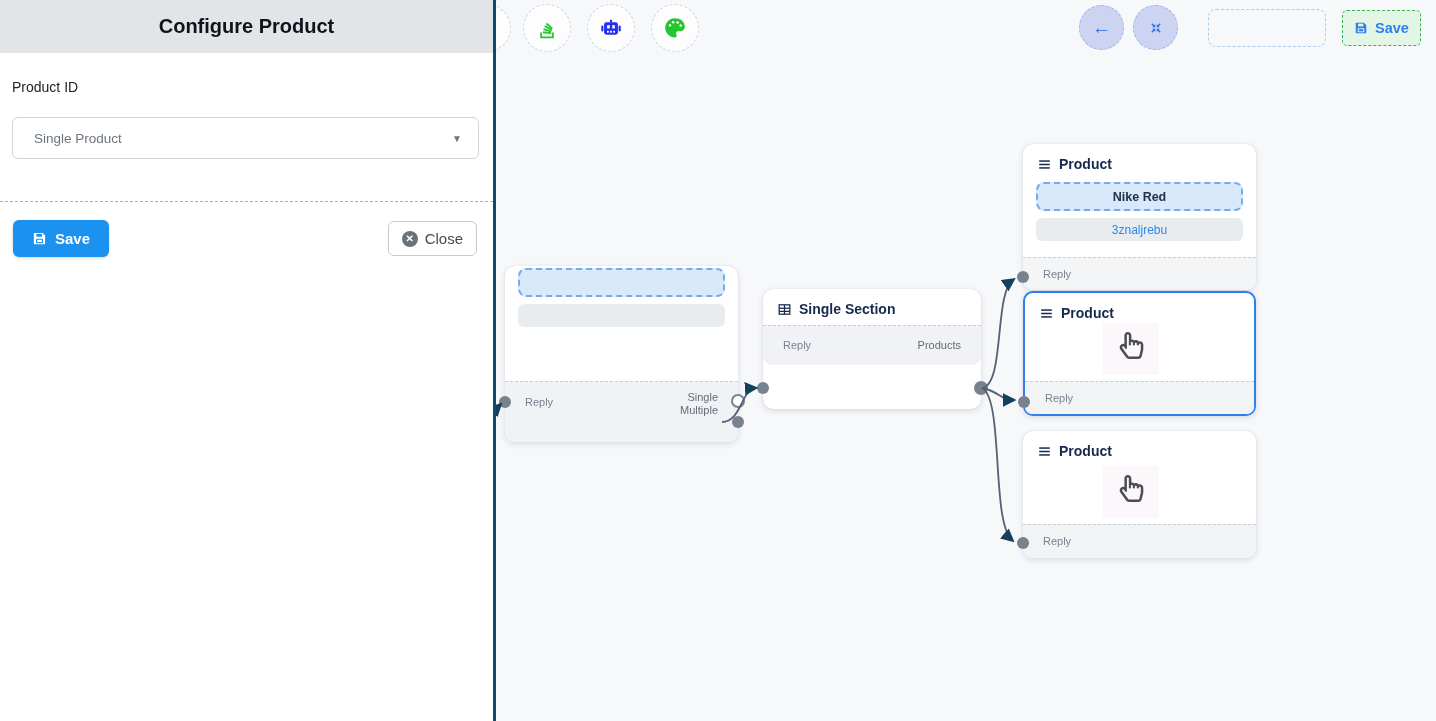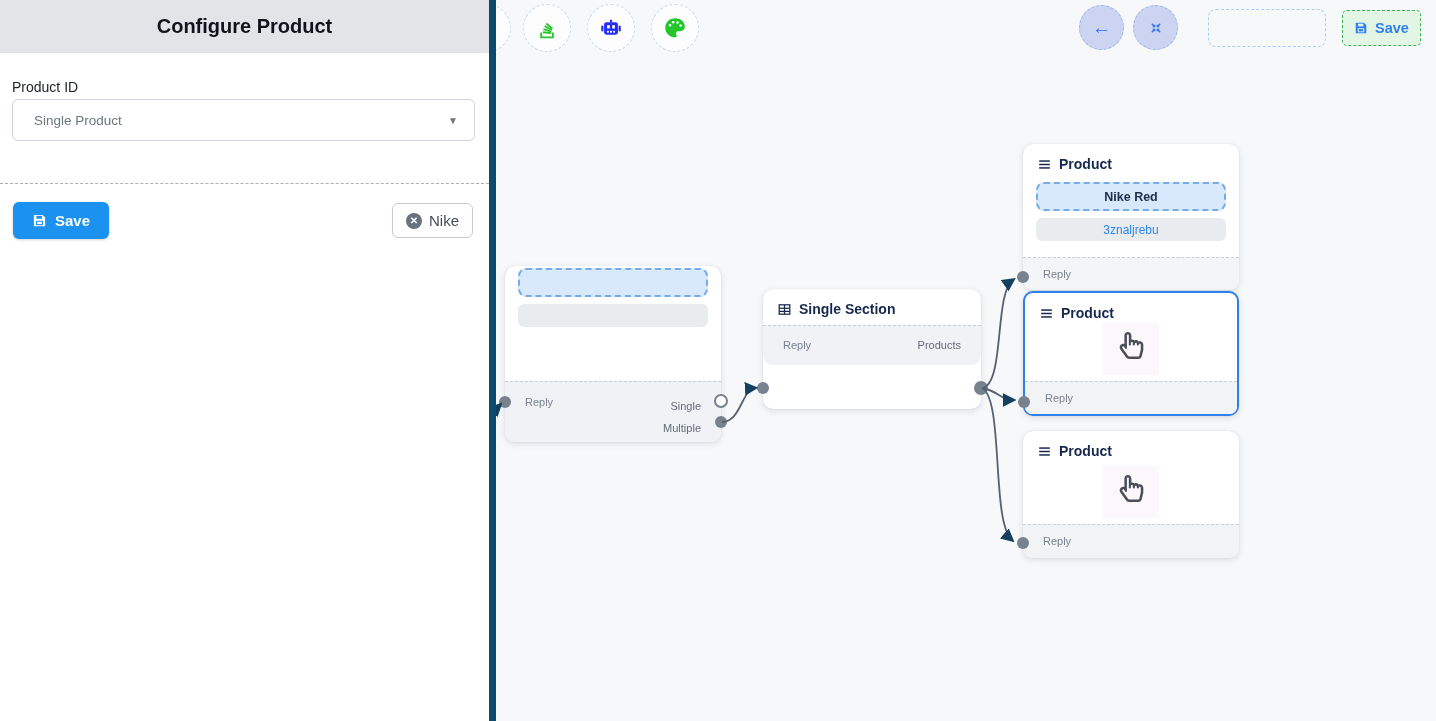--- a/index.html
+++ b/index.html
@@ -1,24 +1,24 @@
 <!DOCTYPE html>
 <html><head>
 <meta charset="utf-8">
 <style>
   * { margin:0; padding:0; box-sizing:border-box; }
   html,body { width:1436px; height:721px; overflow:hidden; font-family:"Liberation Sans", sans-serif; }
   #app { display:flex; width:1436px; height:721px; background:#f7f8fa; }
 
   
-  .panel { width:496px; height:721px; background:#ffffff; border-right:7px solid #0c4a6e; flex:0 0 496px; }
+  .panel { width:496px; height:721px; background:#ffffff; border-right:3px solid #0c4a6e; flex:0 0 496px; }
   .panel-header { height:53px; background:#e2e4e8; display:flex; align-items:center; justify-content:center;
                   font-size:20px; font-weight:700; color:#10131a; }
   .panel-body { padding:26px 14px 0 12px; }
-  .field-label { display:block; font-size:14px; color:#212529; margin-bottom:4px; }
+  .field-label { display:block; font-size:14px; color:#212529; margin-bottom:22px; }
   .select { position:relative; height:42px; border:1px solid #ced4da; border-radius:6px; background:#fff;
             display:flex; align-items:center; padding-left:21px; font-size:13.5px; color:#6d757d; cursor:pointer; }
   .select .chev { position:absolute; right:16px; top:15px; font-size:10px; color:#6d757d; }
   .panel-divider { border-top:1px dashed #a9b0b8; margin-top:42px; }
   .panel-actions { display:flex; justify-content:space-between; align-items:center; padding:18px 16px 0 13px; }
   .btn-save { display:inline-flex; align-items:center; gap:8px; background:#1b91f0; color:#fff; border:none;
               border-radius:6px; padding:10px 19px; font-size:15px; font-weight:700; cursor:pointer;
               box-shadow:0 1px 3px rgba(0,0,0,.18); font-family:inherit; }
   .btn-close { display:inline-flex; align-items:center; gap:7px; background:#fff; color:#434b55;
                border:1px solid #c6cbd1; border-radius:6px; padding:8px 13px; font-size:15px; cursor:pointer; font-family:inherit; }
@@ -35,21 +35,21 @@
                  border:1.5px dashed #93b4e9; display:flex; align-items:center; justify-content:center;
                  color:#2c6be8; font-size:19px; cursor:pointer; }
   .empty-slot { position:absolute; top:9px; width:118px; height:38px; border:1.5px dashed #a9cdf2;
                 border-radius:8px; background:transparent; cursor:pointer; }
   .btn-save-top { position:absolute; top:10px; width:79px; height:36px; background:#e3f6e6;
                   border:1.5px dashed #3cb054; border-radius:5px; display:inline-flex; align-items:center;
                   justify-content:center; gap:7px; color:#2f80ed; font-size:14.5px; font-weight:700;
                   cursor:pointer; font-family:inherit; }
 
   
-  .node { position:absolute; width:216px; background:#fff; border-radius:10px; display:flex; flex-direction:column;
+  .node { position:absolute; width:233px; background:#fff; border-radius:10px; display:flex; flex-direction:column;
           box-shadow:0 2px 6px rgba(25,39,68,.13), 0 0 1px rgba(25,39,68,.18); }
   .node.selected { border:2px solid #2f80ed; }
   .node-header { display:flex; align-items:center; gap:7px; padding:12px 14px 8px; font-weight:700;
                  font-size:14px; color:#17294e; }
   .node-body { flex:1; padding:2px 13px 0; position:relative; }
   .input-dashed { height:29px; border-radius:8px; background:#d7e9fb; border:2px dashed #74abe8;
                   display:flex; align-items:center; justify-content:center; font-size:12.5px; font-weight:600;
                   color:#20314b; margin-bottom:7px; }
   .chip { height:23px; border-radius:6px; background:#e9ecef; display:flex; align-items:center;
           justify-content:center; font-size:12px; color:#2e86e8;text-align:center; }
@@ -90,21 +90,21 @@
               <path fill="#ffffff" d="M4 3h13l4 4v13a1 1 0 0 1-1 1H4a1 1 0 0 1-1-1V4a1 1 0 0 1 1-1z"></path>
               <rect x="7" y="4.6" width="9" height="4.6" fill="#1b91f0"></rect>
               <rect x="6.4" y="12.4" width="11.2" height="7" rx="1" fill="#1b91f0"></rect>
               <rect x="8.2" y="14" width="7.6" height="3.8" fill="#ffffff"></rect>
             </svg>
         </span>
         <span>Save</span>
       </button>
       <button class="btn-close">
         <span class="x-circle">✕</span>
-        <span>Nike</span>
+        <span>Close</span>
       </button>
     </div>
   </aside>
 
   <main class="canvas">
 
     <div class="tool-circle" style="left:-33px;"></div>
     <div class="tool-circle" style="left:27px;">
       <span style="display:inline-flex;">
         <svg width="26" height="26" viewBox="0 0 24 24" fill="none" stroke="#24c62e" stroke-width="1.7">
@@ -184,22 +184,22 @@
       <path d="M486 388 C 508 399, 495 522, 516 540" stroke="#566273" stroke-width="1.8" fill="none" marker-end="url(#arrow)"></path>
     </svg>
 
     <div class="node" style="left:9px; top:266px; height:176px;">
       <div class="node-body">
         <div class="input-dashed"></div>
         <div class="chip"></div>
       </div>
       <div class="node-footer" style="height:61px;">
         <span class="f-left" style="top:14px;">Reply</span>
-        <span class="f-right" style="top:18px;">Single</span>
-        <span class="f-right" style="top:40px;">Multiple</span>
+        <span class="f-right" style="top:9px;">Single</span>
+        <span class="f-right" style="top:22px;">Multiple</span>
       </div>
       <span class="handle hl" style="top:130px;"></span>
       <span class="handle hr hollow" style="top:128px; right:-7px;"></span>
       <span class="handle hr" style="top:150px;"></span>
     </div>
 
     <div class="node" style="left:267px; top:289px; height:120px; width:218px;">
       <div class="node-header">
         <span style="display:inline-flex;">
           <svg width="15" height="15" viewBox="0 0 24 24" fill="none" stroke="#17294e" stroke-width="2">

